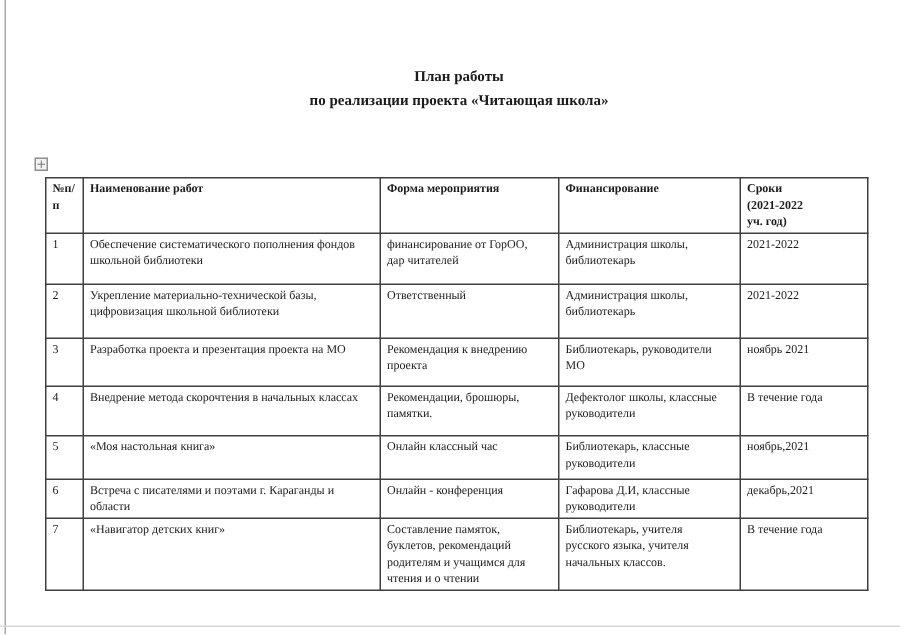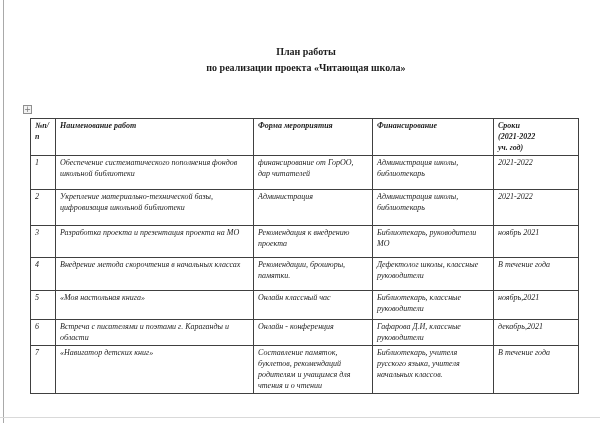--- a/index.html
+++ b/index.html
@@ -38,21 +38,20 @@
     table-layout: fixed;
     font-size: 8px; line-height: 11px;
   }
   table.plan td, table.plan th {
     border: 1px solid #404040;
     vertical-align: top;
     padding: 1px 8px 2px 4px;
     text-align: left;
     font-weight: normal;
     overflow: hidden;
-    font-style: italic;
   }
   table.plan th { font-weight: bold; white-space: pre-line; }
   td.bold { font-weight: bold; }
   td.justify { text-align: justify; }
   td.blank-first-line { padding-top: 12px; }
 </style>
 </head>
 <body>
 
 <div class="page-edge-left"></div>
@@ -86,21 +85,21 @@
   <tr style="height:34px">
     <td>1</td>
     <td>Обеспечение систематического пополнения фондов школьной библиотеки</td>
     <td>финансирование от ГорОО, дар читателей</td>
     <td>Администрация школы, библиотекарь</td>
     <td class="bold">2021-2022</td>
   </tr>
   <tr style="height:36px">
     <td>2</td>
     <td>Укрепление материально-технической базы, цифровизация школьной библиотеки</td>
-    <td>Администрация</td>
+    <td>Ответственный</td>
     <td>Администрация школы, библиотекарь</td>
     <td class="bold">2021-2022</td>
   </tr>
   <tr style="height:32px">
     <td>3</td>
     <td>Разработка проекта и презентация проекта на МО</td>
     <td>Рекомендация к внедрению проекта</td>
     <td>Библиотекарь, руководители МО</td>
     <td>ноябрь 2021</td>
   </tr>

